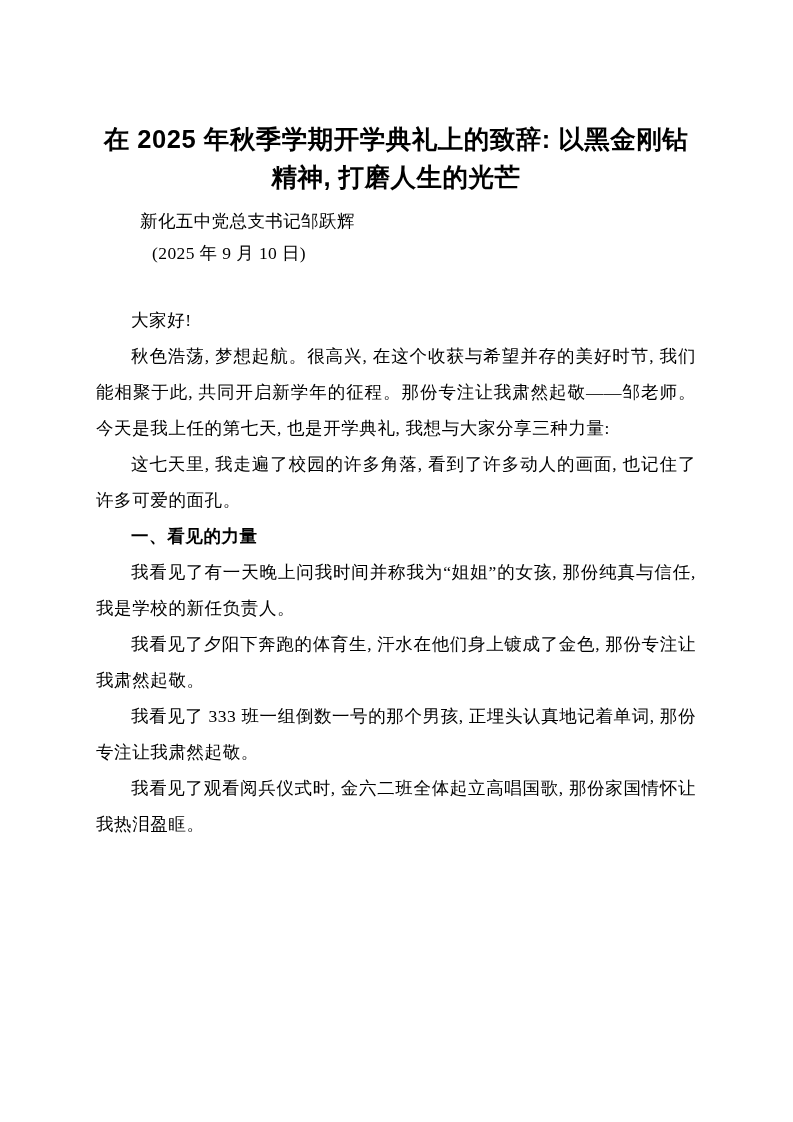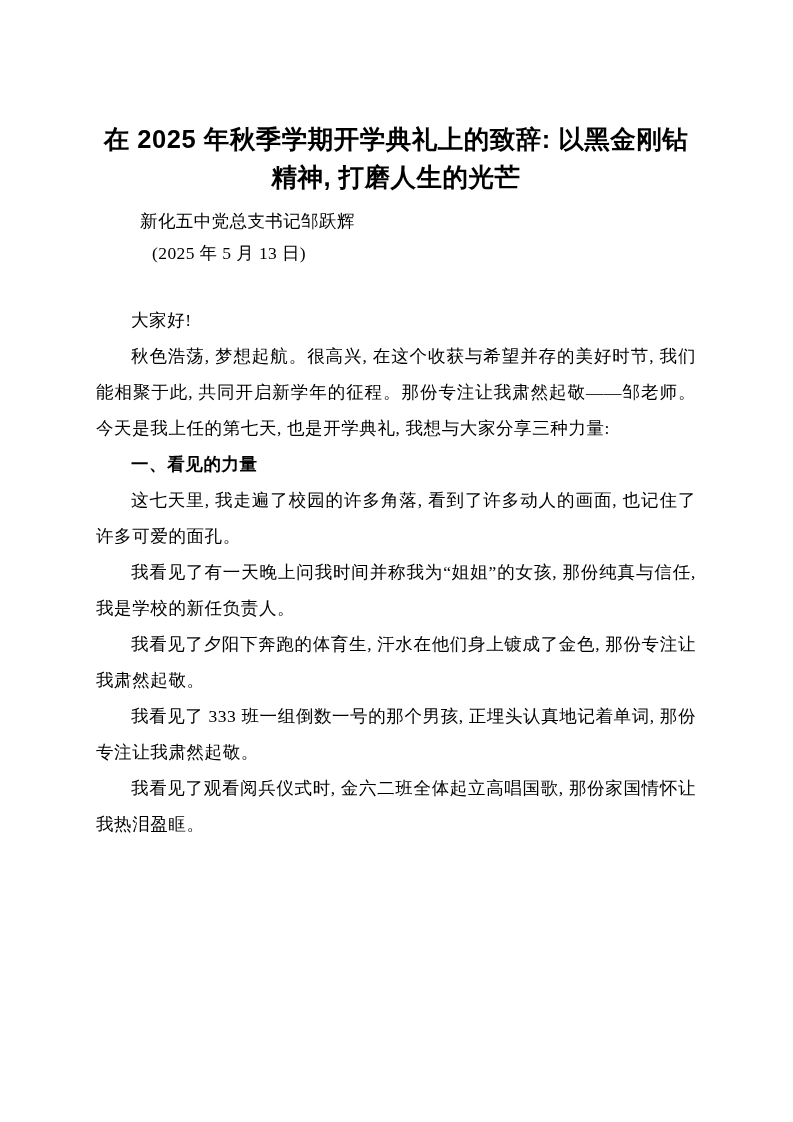--- a/index.html
+++ b/index.html
@@ -68,27 +68,27 @@
 </style>
 </head>
 <body>
 
 <div class="page">
   <div class="content">
 
     <h1 class="doc-title">在 2025 年秋季学期开学典礼上的致辞: 以黑金刚钻精神, 打磨人生的光芒</h1>
 
     <div class="byline">新化五中党总支书记邹跃辉</div>
-    <div class="dateline">(2025 年 5 月 13 日)</div>
+    <div class="dateline">(2025 年 9 月 10 日)</div>
 
     <div class="body-block">
       <p class="para noindent">大家好!</p>
       <p class="para">秋色浩荡, 梦想起航。很高兴, 在这个收获与希望并存的美好时节, 我们能相聚于此, 共同开启新学年的征程。那份专注让我肃然起敬——邹老师。今天是我上任的第七天, 也是开学典礼, 我想与大家分享三种力量:</p>
+      <p class="para">这七天里, 我走遍了校园的许多角落, 看到了许多动人的画面, 也记住了许多可爱的面孔。</p>
       <p class="para heading">一、看见的力量</p>
-      <p class="para">这七天里, 我走遍了校园的许多角落, 看到了许多动人的画面, 也记住了许多可爱的面孔。</p>
       <p class="para">我看见了有一天晚上问我时间并称我为“姐姐”的女孩, 那份纯真与信任, 我是学校的新任负责人。</p>
       <p class="para">我看见了夕阳下奔跑的体育生, 汗水在他们身上镀成了金色, 那份专注让我肃然起敬。</p>
       <p class="para">我看见了 333 班一组倒数一号的那个男孩, 正埋头认真地记着单词, 那份专注让我肃然起敬。</p>
       <p class="para">我看见了观看阅兵仪式时, 金六二班全体起立高唱国歌, 那份家国情怀让我热泪盈眶。</p>
     </div>
 
   </div>
 </div>
 
 </body></html>

